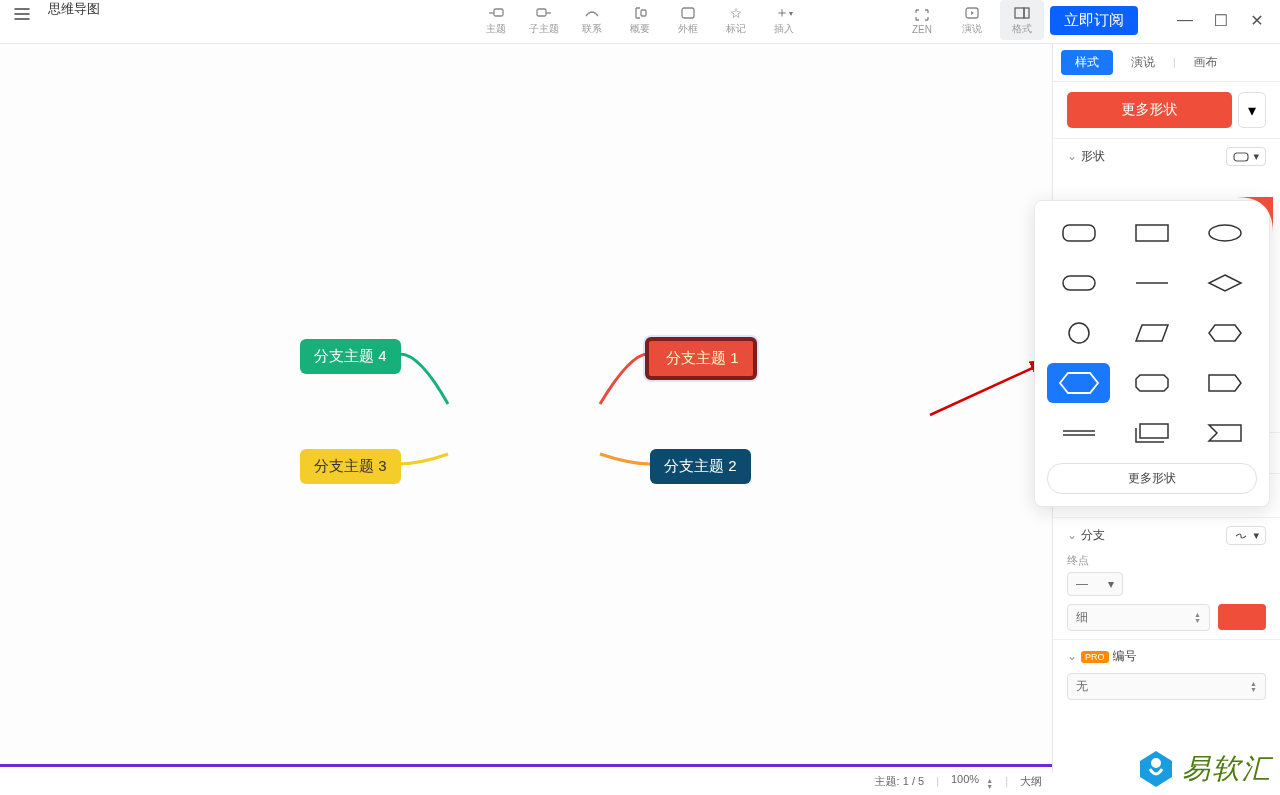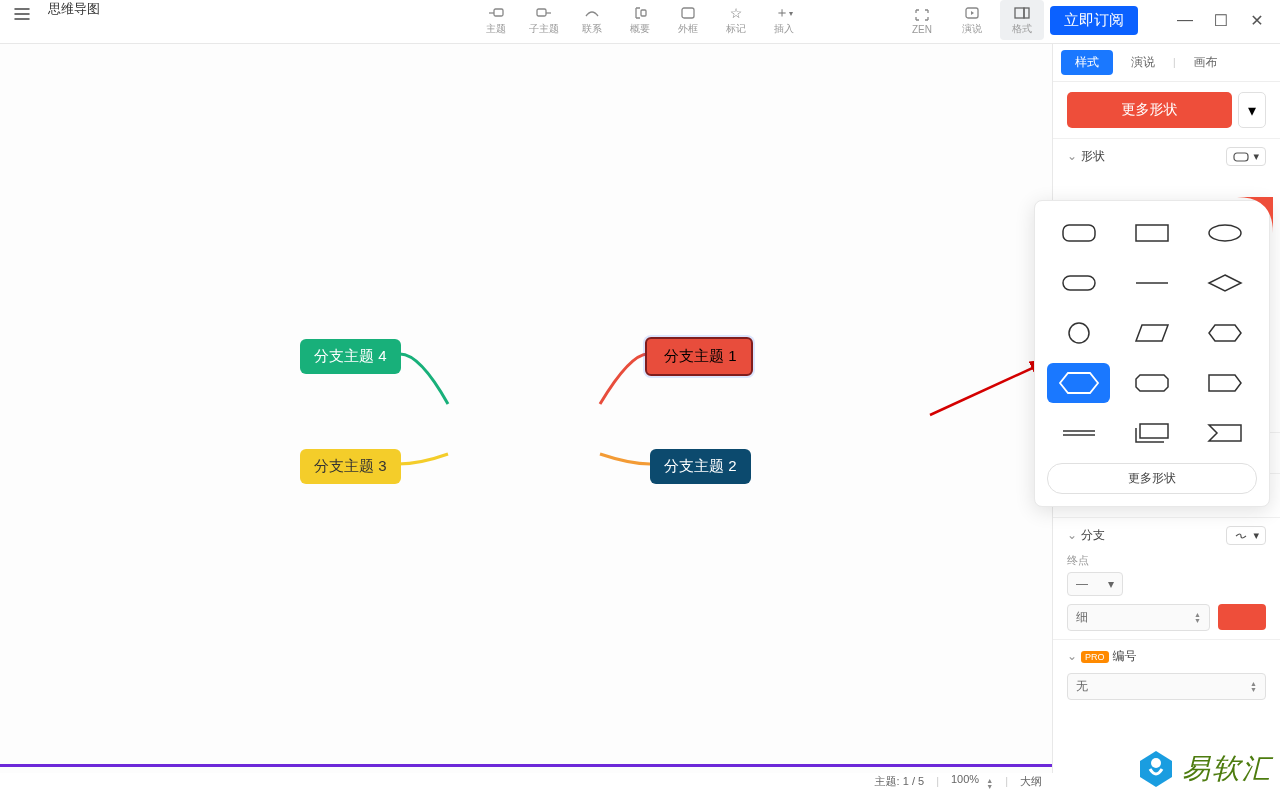--- a/index.html
+++ b/index.html
@@ -18,21 +18,21 @@
 .subscribe-btn { background: #0b61ff; color: #fff; font-size: 15px; padding: 5px 14px; border-radius: 4px; cursor: pointer; }
 .win-ctrl { width: 30px; height: 24px; display: flex; align-items: center; justify-content: center; cursor: pointer; color: #555; }
 
 
 .canvas { position: absolute; top: 44px; left: 0; right: 228px; bottom: 22px; background: #fdfdfd; overflow: hidden; }
 .node { position: absolute; border-radius: 6px; padding: 8px 14px; font-size: 15px; color: #fff; display: flex; align-items: center; justify-content: center; white-space: nowrap; }
 .node.center { background: #0b2545; font-size: 22px; padding: 18px 24px; }
 .node.green { background: #18b07a; color: #fff; }
 .node.yellow { background: #f4cd2a; color: #333; }
 .node.orange { background: #0c4a6e; color: #fff; }
-.node.red { background: #e84d3c; color: #000000; border: 2px solid #7f1d1d; box-shadow: 0 0 0 2px rgba(26,96,255,.15); padding-left: 17px; }
+.node.red { background: #e84d3c; color: #fef9c3; border: 4px solid #7f1d1d; box-shadow: 0 0 0 2px rgba(26,96,255,.15); padding-left: 17px; }
 svg.connectors { position: absolute; top: 0; left: 0; width: 100%; height: 100%; pointer-events: none; }
 
 
 .rpanel { position: absolute; top: 44px; right: 0; width: 228px; bottom: 22px; border-left: 1px solid #e8e8e8; background: #fff; overflow: hidden; }
 .rtabs { display: flex; border-bottom: 1px solid #eee; padding: 6px 8px; gap: 4px; align-items: center; }
 .rtab { padding: 4px 14px; font-size: 12px; color: #666; border-radius: 4px; cursor: pointer; font-family: Liberation Serif, serif; }
 .rtab.active { background: #1a78ff; color: #fff; }
 .rtab-sep { color: #ccc; font-size: 10px; }
 .topic-row { padding: 10px 14px; display: flex; gap: 6px; }
 .topic-btn { flex: 1; background: #ee4e3a; color: #fff; text-align: center; padding: 9px 0; border-radius: 5px; font-size: 14px; cursor: pointer; }

